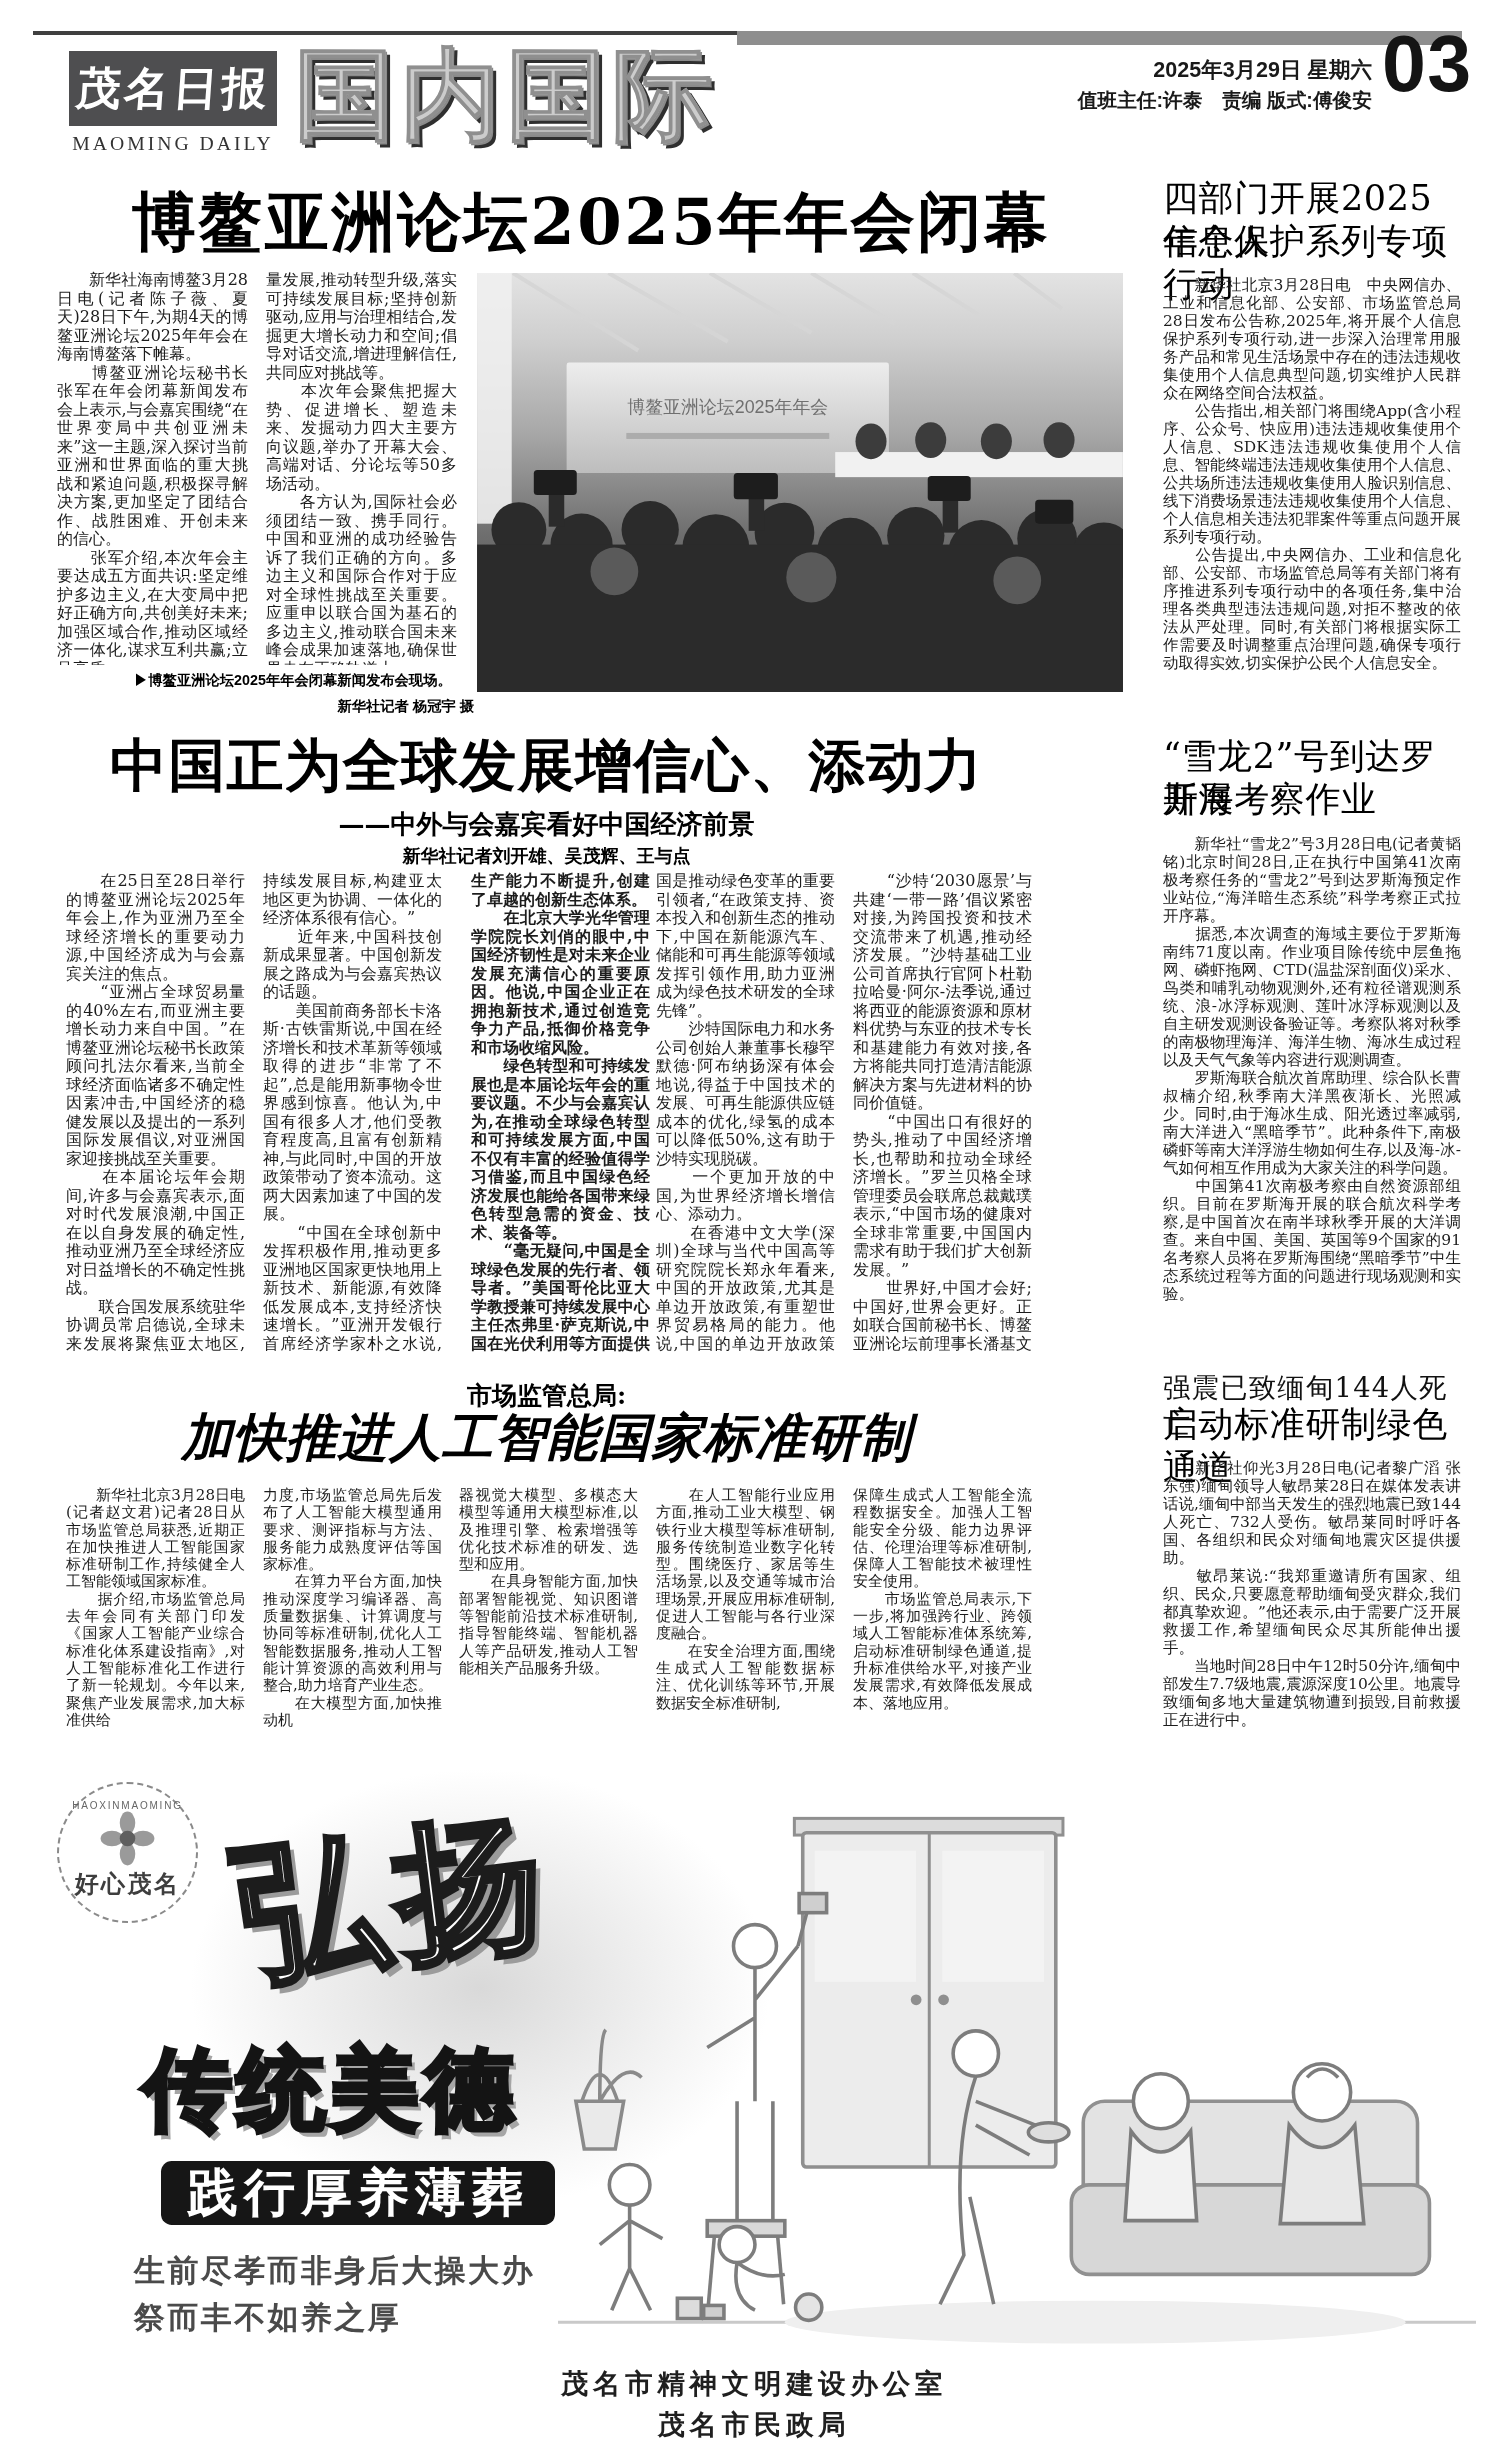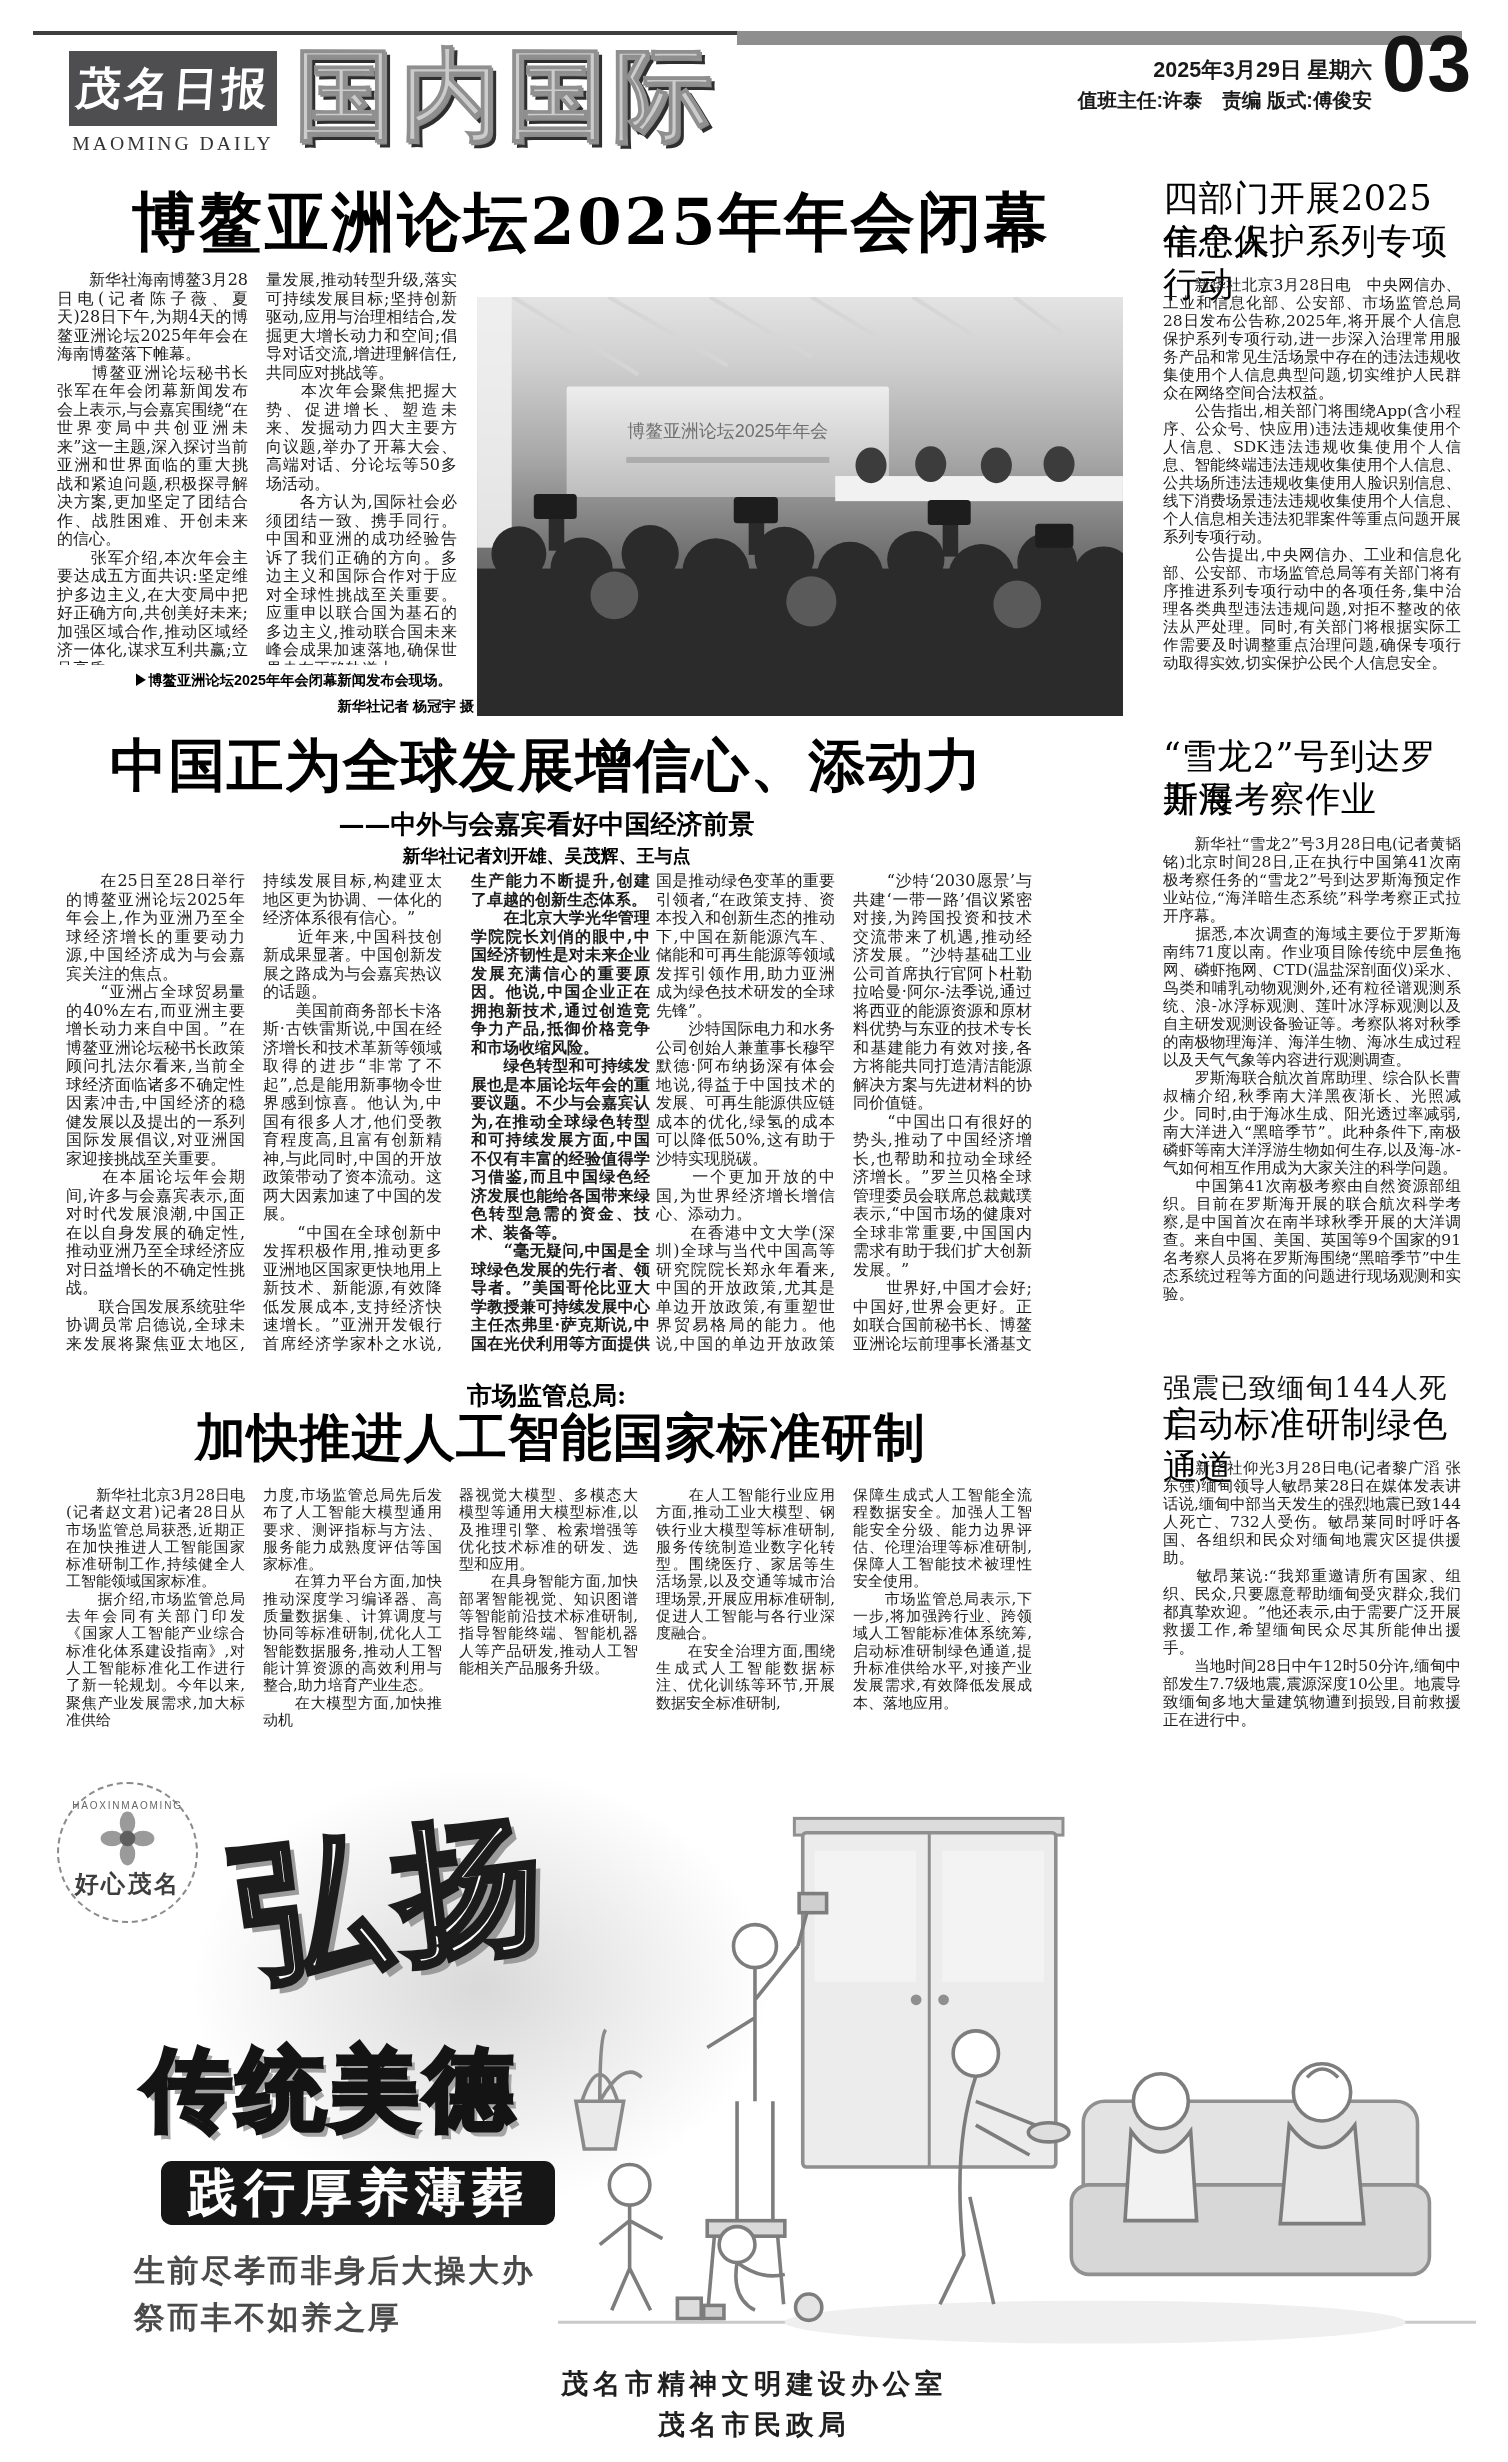--- a/index.html
+++ b/index.html
@@ -24,21 +24,21 @@
   .staff-line{font-size:19.7px;font-weight:bold;color:#1a1a1a;}
   .headline-xl{font-size:64px;font-weight:900;letter-spacing:2.4px;color:#000;line-height:1.15;}
   .headline-l{font-size:57px;font-weight:900;letter-spacing:1.2px;color:#000;line-height:1.1;}
   .headline-m{font-size:51px;font-weight:900;letter-spacing:1.2px;color:#000;line-height:1.1;}
   .headline-sb{font-size:35px;font-weight:400;color:#000;line-height:43px;letter-spacing:0.6px;}
   .kicker{font-size:25px;font-weight:900;color:#000;}
   .kicker-sb{font-size:27.4px;font-weight:400;color:#111;letter-spacing:1.2px;}
   .subhead{font-size:26px;font-weight:bold;color:#000;}
   .byline{font-size:18px;font-weight:bold;color:#000;}
   .caption{font-size:14.3px;font-weight:bold;color:#000;font-family:"Liberation Sans",sans-serif;line-height:26px;}
-  .photo-frame{background:linear-gradient(180deg,#e3e3e3 0%,#cfcfcf 16%,#a8a8a8 38%,#6f6f6f 62%,#3a3a3a 100%);overflow:hidden;margin-top:24px;}
+  .photo-frame{background:linear-gradient(180deg,#e3e3e3 0%,#cfcfcf 16%,#a8a8a8 38%,#6f6f6f 62%,#3a3a3a 100%);overflow:hidden;}
   .psa{background:#ffffff;overflow:hidden;}
   .psa-glow{background:radial-gradient(ellipse at center,#d9d9d9 0%,rgba(217,217,217,0) 70%);}
   .hongyang{font-size:149px;font-weight:900;color:#ffffff;-webkit-text-stroke:4.8px #1c1c1c;
             text-shadow:6px 7.2px 0 #9b9b9b;transform:rotate(-7deg);letter-spacing:10.7px;font-family:"DejaVu Serif",serif;}
   .meide{font-size:89px;font-weight:900;color:#ffffff;-webkit-text-stroke:4.2px #141414;
          text-shadow:4.8px 6px 0 #a5a5a5;letter-spacing:4.8px;font-family:"DejaVu Serif",serif;}
   .pill{background:#161616;border-radius:10.7px;color:#fff;text-align:center;}
   .pill-text{font-size:51px;font-weight:bold;line-height:64px;letter-spacing:6px;color:#ffffff;font-family:"Liberation Sans",sans-serif;}
   .tagline{font-size:31px;font-weight:bold;color:#4a4a4a;letter-spacing:2.4px;}
   .credit{font-size:27.4px;font-weight:bold;color:#1f1f1f;letter-spacing:4.8px;text-align:center;}
@@ -163,21 +163,21 @@
   <div class="abs body-text" style="left:656px;top:872px;width:179px;height:480px;">国是推动绿色变革的重要引领者,“在政策支持、资本投入和创新生态的推动下,中国在新能源汽车、储能和可再生能源等领域发挥引领作用,助力亚洲成为绿色技术研发的全球先锋”。
 　　沙特国际电力和水务公司创始人兼董事长穆罕默德·阿布纳扬深有体会地说,得益于中国技术的发展、可再生能源供应链成本的优化,绿氢的成本可以降低50%,这有助于沙特实现脱碳。
 　　一个更加开放的中国,为世界经济增长增信心、添动力。
 　　在香港中文大学(深圳)全球与当代中国高等研究院院长郑永年看来,中国的开放政策,尤其是单边开放政策,有重塑世界贸易格局的能力。他说,中国的单边开放政策正在扩展到越来越多的领域,“中国作为世界第二大经济体,自身市场的开放就是一个国际公共产品。”</div>
   <div class="abs body-text" style="left:853px;top:872px;width:179px;height:480px;">　　“沙特‘2030愿景’与共建‘一带一路’倡议紧密对接,为跨国投资和技术交流带来了机遇,推动经济发展。”沙特基础工业公司首席执行官阿卜杜勒拉哈曼·阿尔-法季说,通过将西亚的能源资源和原材料优势与东亚的技术专长和基建能力有效对接,各方将能共同打造清洁能源解决方案与先进材料的协同价值链。
 　　“中国出口有很好的势头,推动了中国经济增长,也帮助和拉动全球经济增长。”罗兰贝格全球管理委员会联席总裁戴璞表示,“中国市场的健康对全球非常重要,中国国内需求有助于我们扩大创新发展。”
 　　世界好,中国才会好;中国好,世界会更好。正如联合国前秘书长、博鳌亚洲论坛前理事长潘基文所言,中国坚持高水平开放具有重要意义,将为亚洲乃至全世界带来新的机遇。
 　　新华社海南博鳌3月28日电</div>
 
   <div class="abs center kicker" style="left:57px;top:1379px;width:979px;">市场监管总局:</div>
-  <div class="abs center headline-m" style="left:71px;top:1409px;width:979px;">加快推进人工智能国家标准研制</div>
+  <div class="abs center headline-m" style="left:57px;top:1409px;width:979px;font-style:italic;">加快推进人工智能国家标准研制</div>
 
   <div class="abs body-text-sm" style="left:66px;top:1487px;width:179px;height:276px;">　　新华社北京3月28日电(记者赵文君)记者28日从市场监管总局获悉,近期正在加快推进人工智能国家标准研制工作,持续健全人工智能领域国家标准。
 　　据介绍,市场监管总局去年会同有关部门印发《国家人工智能产业综合标准化体系建设指南》,对人工智能标准化工作进行了新一轮规划。今年以来,聚焦产业发展需求,加大标准供给</div>
   <div class="abs body-text-sm" style="left:263px;top:1487px;width:179px;height:276px;">力度,市场监管总局先后发布了人工智能大模型通用要求、测评指标与方法、服务能力成熟度评估等国家标准。
 　　在算力平台方面,加快推动深度学习编译器、高质量数据集、计算调度与协同等标准研制,优化人工智能数据服务,推动人工智能计算资源的高效利用与整合,助力培育产业生态。
 　　在大模型方面,加快推动机</div>
   <div class="abs body-text-sm" style="left:459px;top:1487px;width:179px;height:276px;">器视觉大模型、多模态大模型等通用大模型标准,以及推理引擎、检索增强等优化技术标准的研发、选型和应用。
 　　在具身智能方面,加快部署智能视觉、知识图谱等智能前沿技术标准研制,指导智能终端、智能机器人等产品研发,推动人工智能相关产品服务升级。</div>
   <div class="abs body-text-sm" style="left:656px;top:1487px;width:179px;height:276px;">　　在人工智能行业应用方面,推动工业大模型、钢铁行业大模型等标准研制,服务传统制造业数字化转型。围绕医疗、家居等生活场景,以及交通等城市治理场景,开展应用标准研制,促进人工智能与各行业深度融合。
 　　在安全治理方面,围绕生成式人工智能数据标注、优化训练等环节,开展数据安全标准研制,</div>

